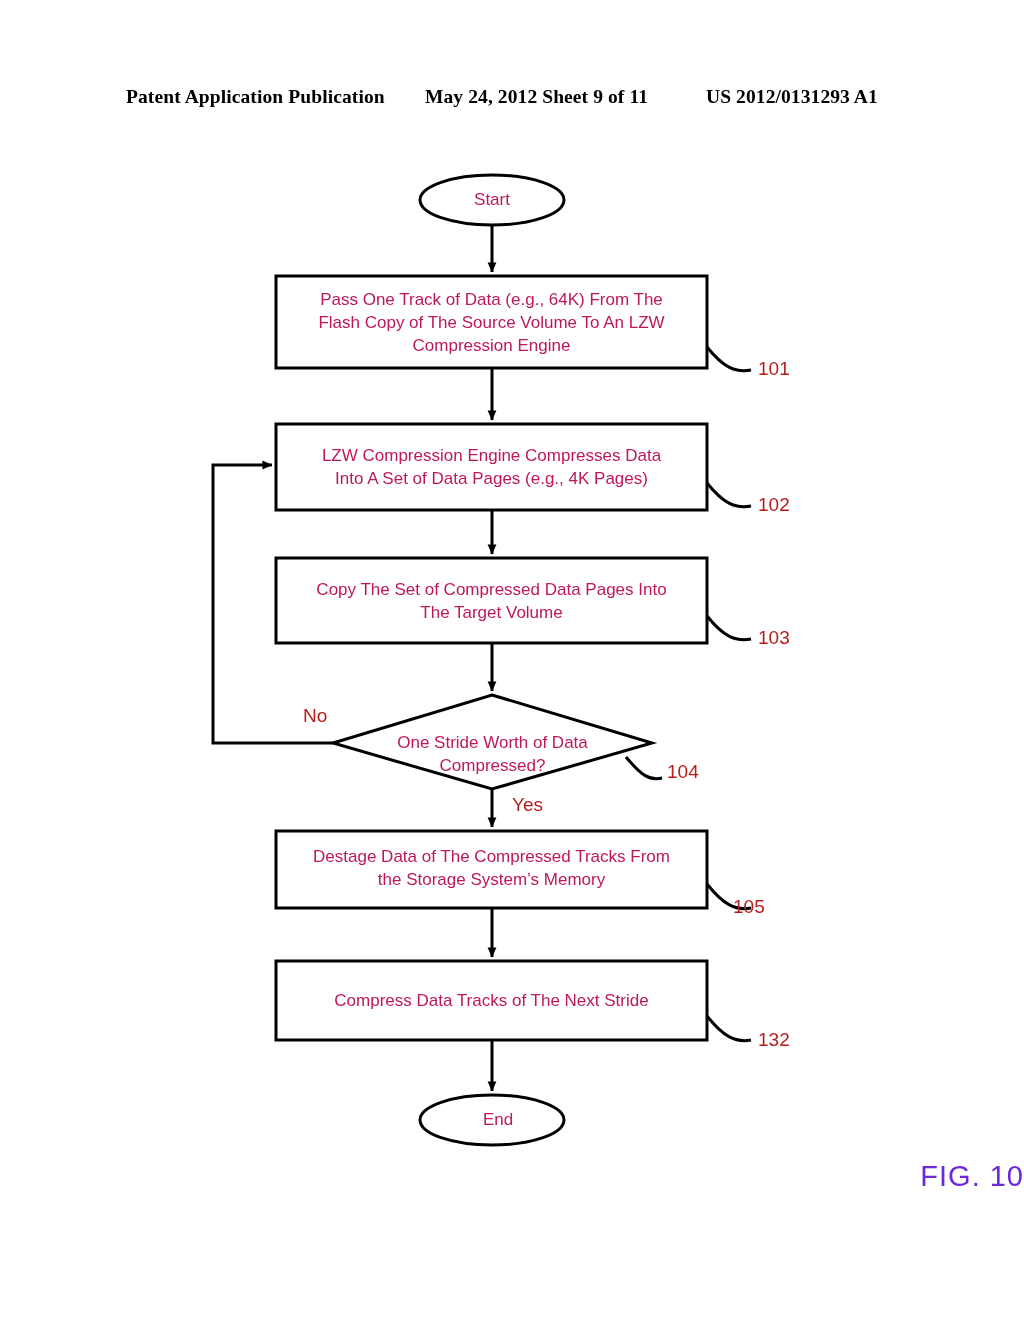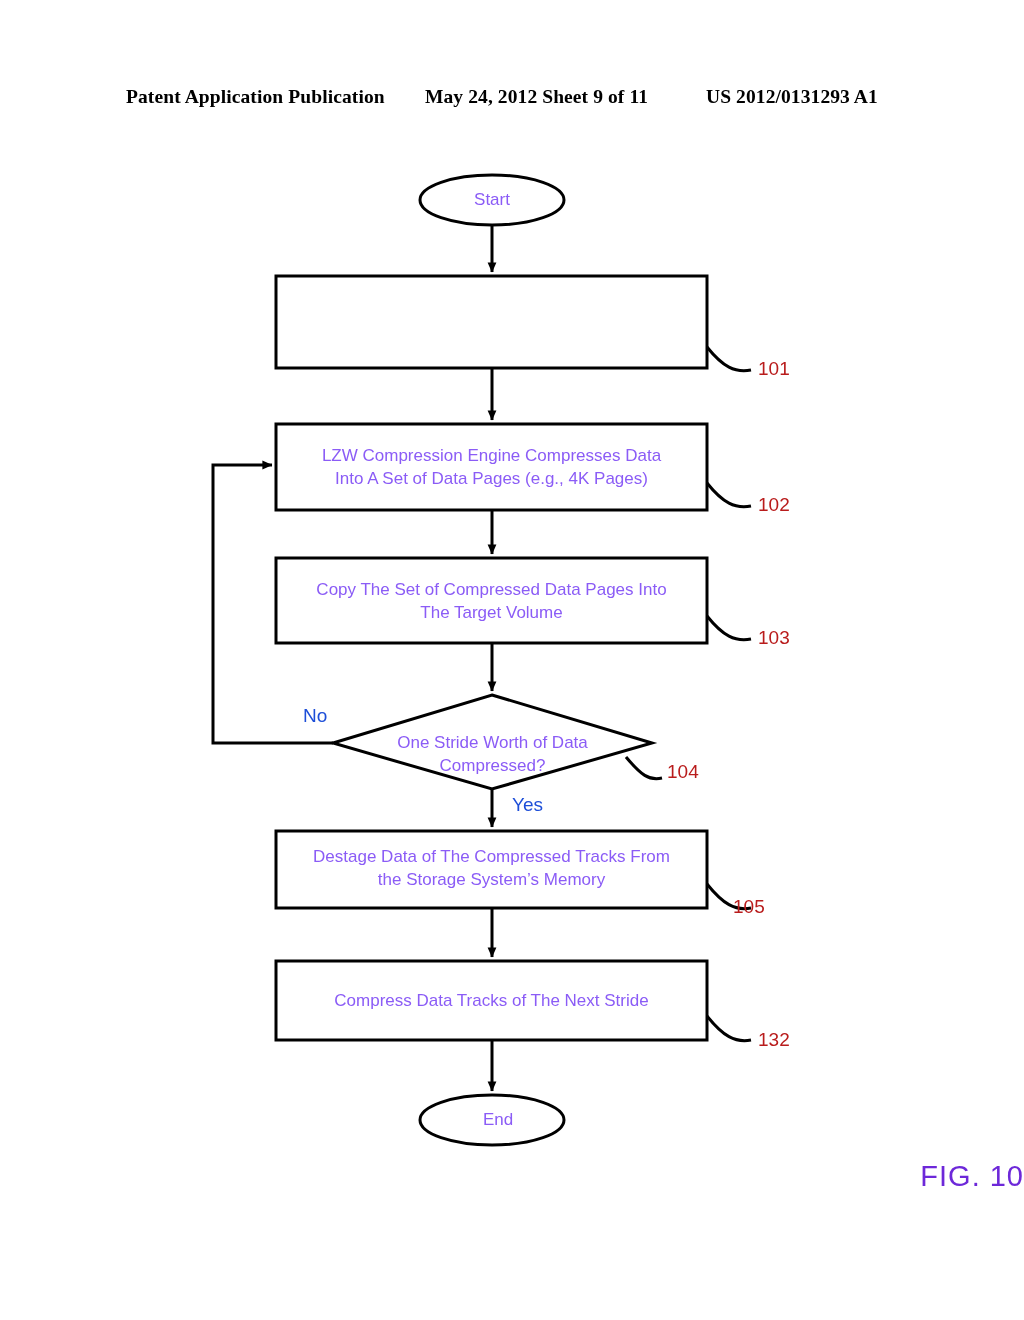--- a/index.html
+++ b/index.html
@@ -48,42 +48,42 @@
     width: 1024px;
     height: 1320px;
   }
 
   
   .node-label {
     position: absolute;
     text-align: center;
     font-size: 17px;
     line-height: 23px;
-    color: #8b5cf6;
+    color: #be185d;
     white-space: pre-line;
     pointer-events: none;
   }
 
   .terminal-label {
     font-size: 17px;
     line-height: 20px;
   }
 
   .ref-number {
     position: absolute;
     font-size: 19px;
     line-height: 21px;
     color: #b91c1c;
   }
 
   .branch-label {
     position: absolute;
     font-size: 19px;
     line-height: 21px;
-    color: #1d4ed8;
+    color: #b91c1c;
   }
 
   #fig-caption {
     position: absolute;
     left: 0;
     top: 1160px;
     width: 1024px;
     text-align: right;
     font-size: 29px;
     letter-spacing: 1px;
@@ -137,20 +137,23 @@
     <path d="M707,347 C723,367 735,373 751,370" fill="none" stroke="#000" stroke-width="3"></path>
     <path d="M707,483 C723,503 735,509 751,506" fill="none" stroke="#000" stroke-width="3"></path>
     <path d="M707,616 C723,636 735,642 751,639" fill="none" stroke="#000" stroke-width="3"></path>
     <path d="M626,757 C641,775 649,781 662,778" fill="none" stroke="#000" stroke-width="3"></path>
     <path d="M707,884 C723,904 735,911 751,908" fill="none" stroke="#000" stroke-width="3"></path>
     <path d="M707,1016 C723,1036 735,1043 751,1040" fill="none" stroke="#000" stroke-width="3"></path>
   </svg>
 
   <div class="node-label terminal-label" style="left:420px; top:190px; width:144px;">Start</div>
 
+  <div class="node-label" style="left:286px; top:288px; width:411px;">Pass One Track of Data (e.g., 64K) From The
+Flash Copy of The Source Volume To An LZW
+Compression Engine</div>
 
   <div class="node-label" style="left:286px; top:444px; width:411px;">LZW Compression Engine Compresses Data
 Into A Set of Data Pages (e.g., 4K Pages)</div>
 
   <div class="node-label" style="left:286px; top:578px; width:411px;">Copy The Set of Compressed Data Pages Into
 The Target Volume</div>
 
   <div class="node-label" style="left:340px; top:731px; width:305px;">One Stride Worth of Data
 Compressed?</div>
 

